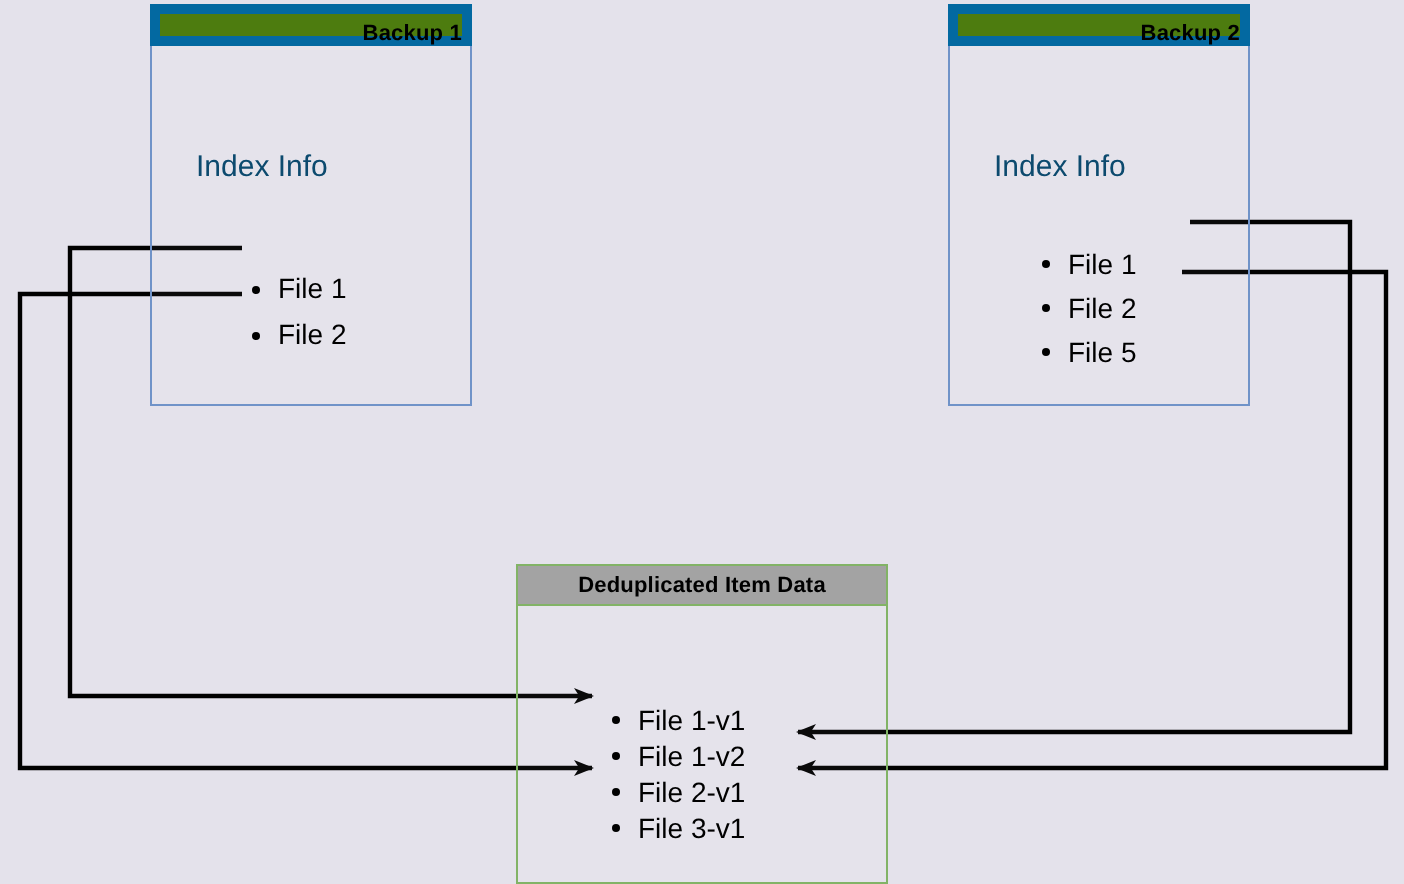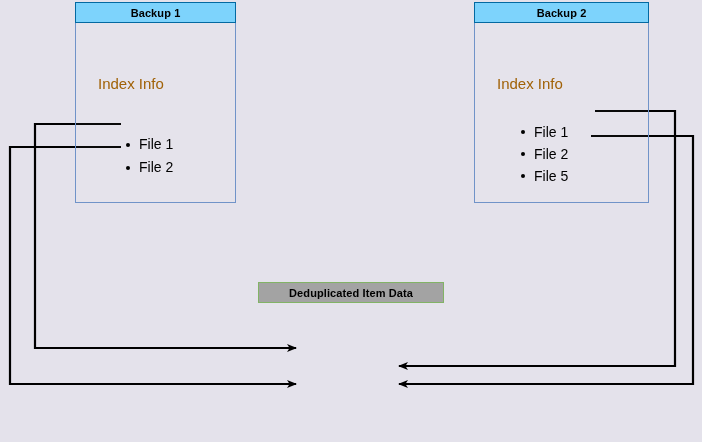--- a/index.html
+++ b/index.html
@@ -43,42 +43,43 @@
     height: 21px;
     color: #000000;
     letter-spacing: 0.1px;
   }
   .node .bodybox {
     box-sizing: border-box;
     width: 100%;
   }
   
   .node-blue .hdr {
-    background: #7dd3fc;
-    border: 1px solid #0369a1;
+    background: #4d7c0f;
+    border: 5px solid #0369a1;
+    text-align: right;
   }
   .node-blue .bodybox {
     background: rgba(255,255,255,0.04);
     border: 1px solid #7093c8;
     border-top: none;
   }
   
   .node-green .hdr {
     background: #a3a3a3;
     border: 1px solid #82b366;
   }
   .node-green .bodybox {
     background: rgba(255,255,255,0.04);
     border: 1px solid #82b366;
     border-top: none;
   }
   .index-label {
     position: absolute;
     font-size: 15px;
-    color: #a16207;
+    color: #0c4a6e;
     white-space: nowrap;
   }
   ul.filelist {
     position: absolute;
     margin: 0;
     padding: 0;
     list-style: none;
   }
   ul.filelist li {
     font-size: 14px;
@@ -131,35 +132,51 @@
         <li style="height:23px; line-height:23px;">
           <span>File 1</span>
         </li>
         <li style="height:23px; line-height:23px;">
           <span>File 2</span>
         </li>
       </ul>
     </div>
   </div>
 
-  <div class="node node-blue" style="left:474px; top:2px; width:175px; height:201px;">
+  <div class="node node-blue" style="left:474px; top:2px; width:151px; height:201px;">
     <div class="hdr">Backup 2</div>
     <div class="bodybox" style="height:180px; position:relative;">
       <div class="index-label" style="left:22px; top:52px;">Index Info</div>
       <ul class="filelist" style="left:44px; top:98px;">
         <li style="height:22px; line-height:22px;">
           <span>File 1</span>
         </li>
         <li style="height:22px; line-height:22px;">
           <span>File 2</span>
         </li>
         <li style="height:22px; line-height:22px;">
           <span>File 5</span>
         </li>
       </ul>
     </div>
   </div>
 
   <div class="node node-green" style="left:258px; top:282px; width:186px; height:160px;">
     <div class="hdr">Deduplicated Item Data</div>
+    <div class="bodybox" style="height:139px; position:relative;">
+      <ul class="filelist" style="left:45px; top:48px;">
+        <li style="height:18px; line-height:18px;">
+          <span>File 1-v1</span>
+        </li>
+        <li style="height:18px; line-height:18px;">
+          <span>File 1-v2</span>
+        </li>
+        <li style="height:18px; line-height:18px;">
+          <span>File 2-v1</span>
+        </li>
+        <li style="height:18px; line-height:18px;">
+          <span>File 3-v1</span>
+        </li>
+      </ul>
+    </div>
   </div>
 
 </div>
 
 </body></html>

